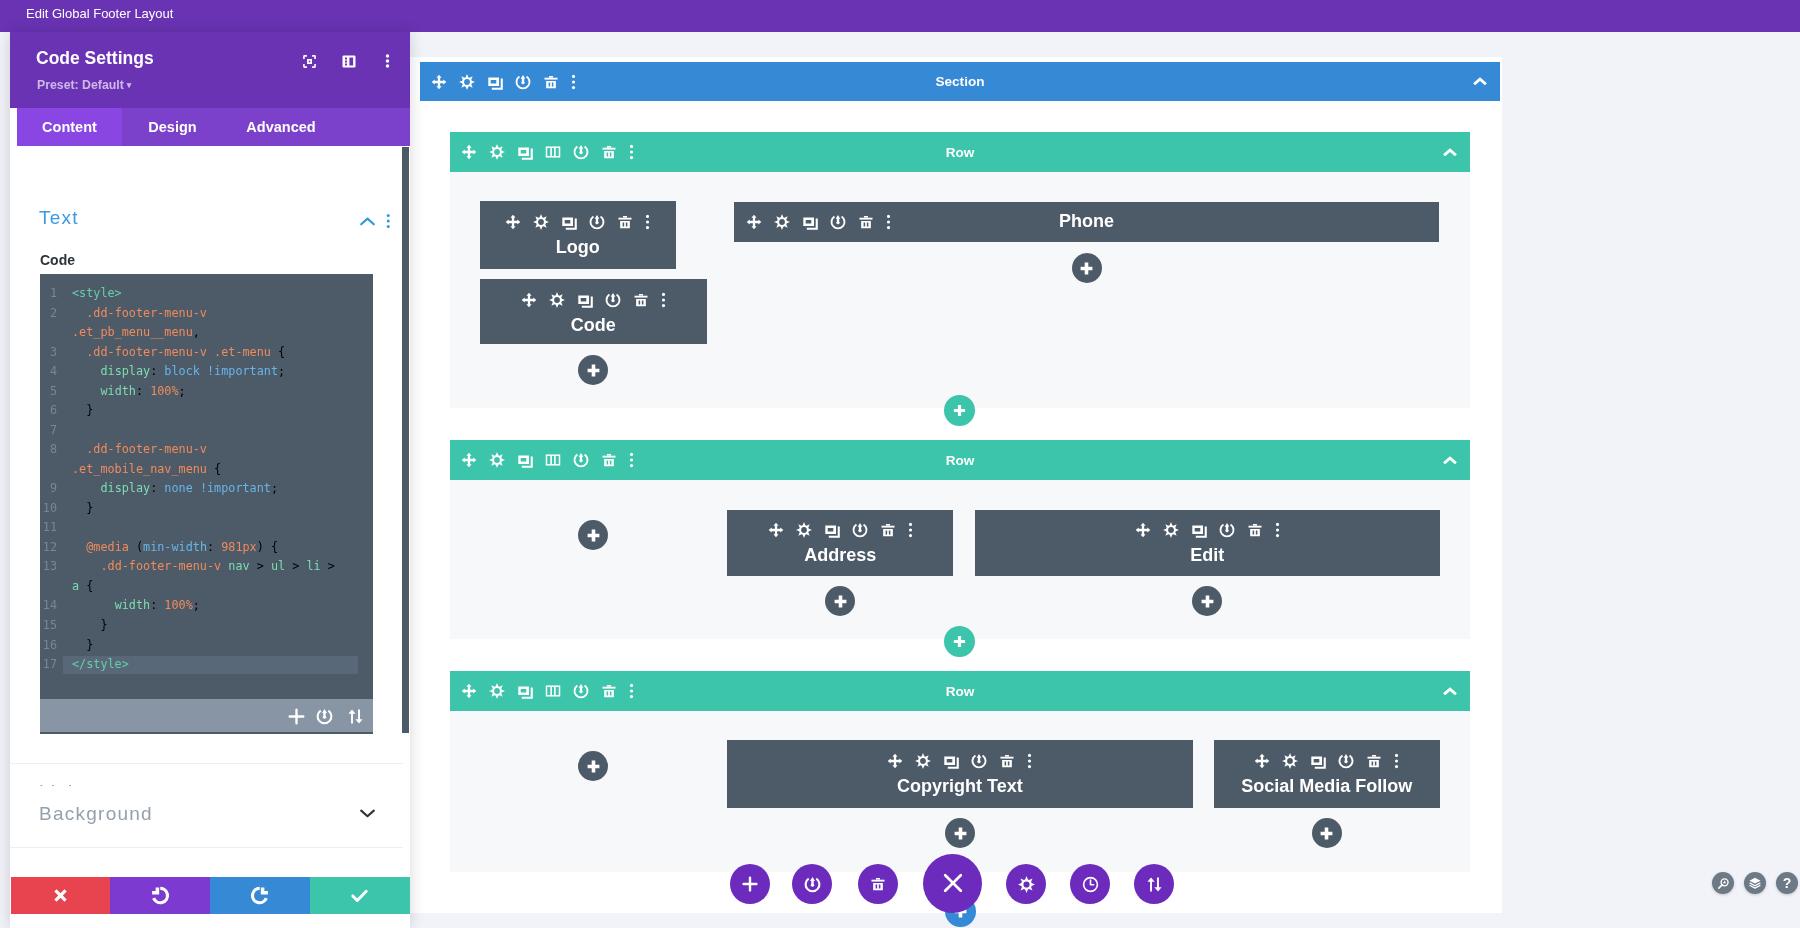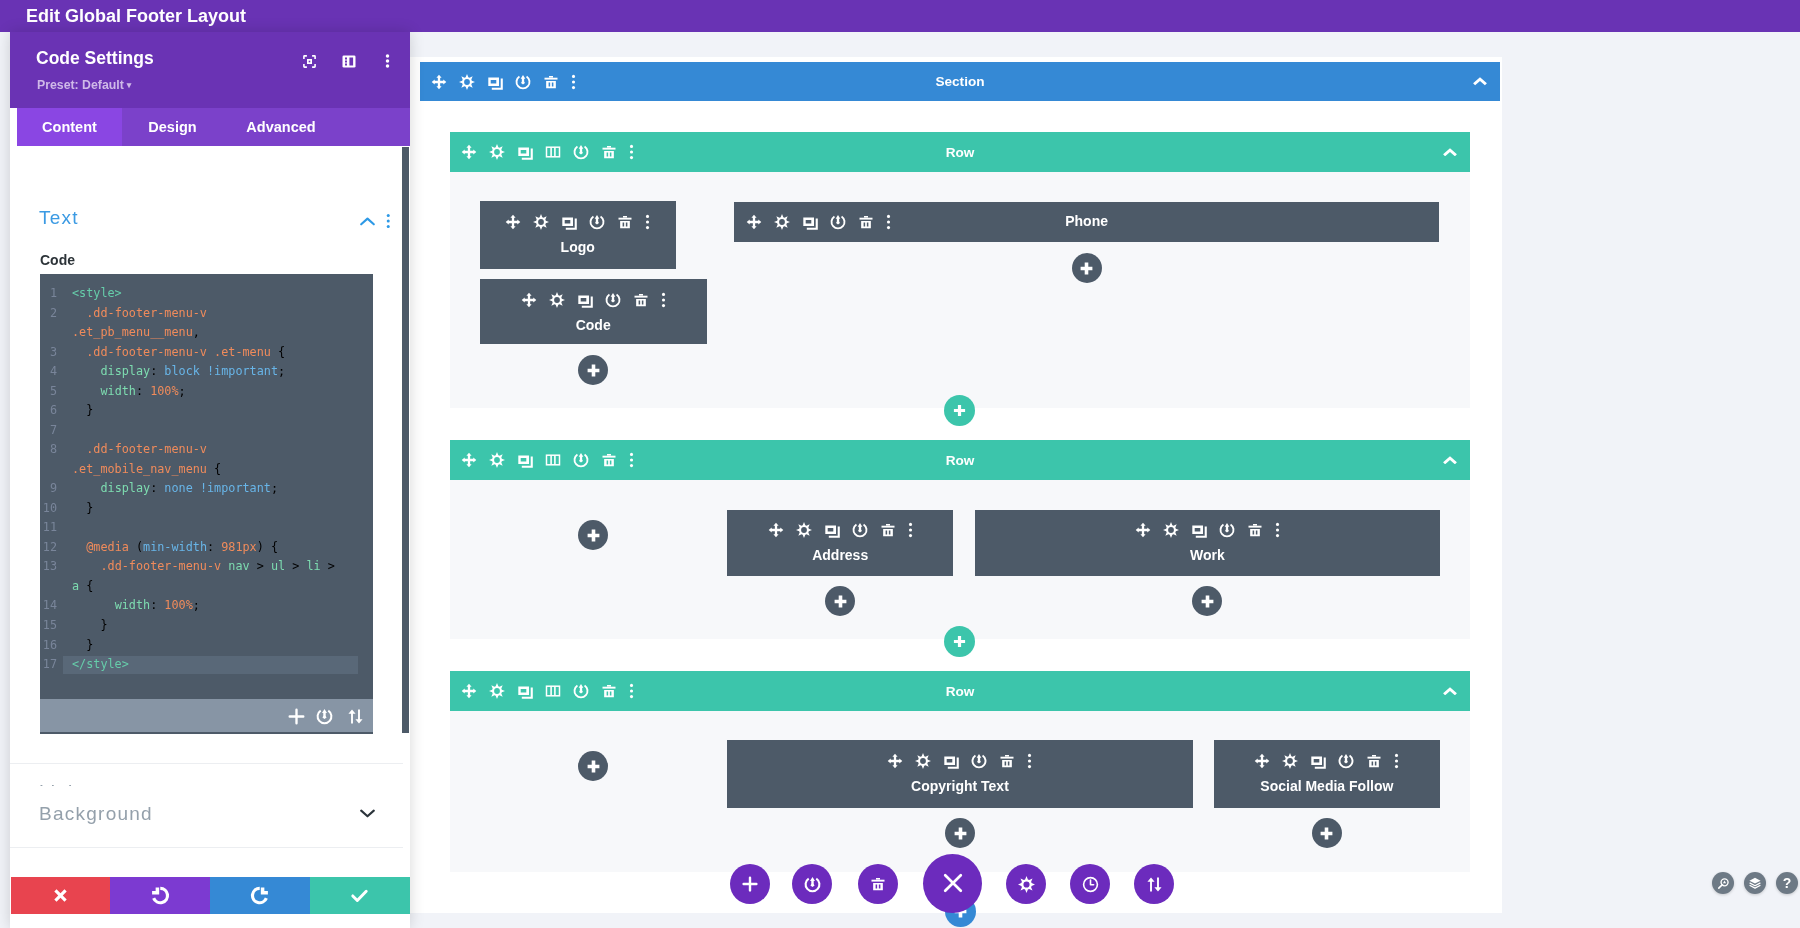--- a/index.html
+++ b/index.html
@@ -15,21 +15,21 @@
   body { position: relative; }
 
   
   .topbar {
     position: absolute; left: 0; top: 0; width: 1800px; height: 32px;
     background: #6933b4;
     color: #fff;
   }
   .topbar .title {
     position: absolute; left: 26px; top: 6px;
-    font-size: 18px; font-weight: bold;
+    font-size: 13px; font-weight: normal;
   }
 
   
   .panel {
     position: absolute; left: 10px; top: 32px; width: 400px; height: 896px;
     background: #fff;
     box-shadow: 0 0 14px rgba(0,0,0,.16);
     overflow: hidden;
     z-index: 20;
   }
@@ -178,21 +178,21 @@
   .module {
     position: absolute; background: #4d5a68; color: #fff;
   }
   .module .micons {
     position: absolute; left: 0; right: 0; top: 12.5px; height: 16px;
     display: flex; align-items: center; justify-content: center;
   }
   .module .mlabel {
     position: absolute; left: 0; right: 0; top: 37.6px;
     text-align: center;
-    font-size: 14px; font-weight: bold; line-height: 17px;
+    font-size: 18px; font-weight: bold; line-height: 17px;
   }
 
   .addbtn {
     position: absolute; width: 30px; height: 30px; border-radius: 50%;
     background: #4d5a68; display: flex; align-items: center; justify-content: center;
   }
   .addbtn.green { background: #3cc5ab; width: 31px; height: 31px; }
 
   
   .fab {
@@ -733,21 +733,21 @@
           </svg>
         </span>
         <span class="ibtn" style="margin-right:0px">
           <svg class="i dots" viewBox="0 0 5 16">
             <circle cx="2.5" cy="2.4" r="1.55" fill="#fff"></circle>
             <circle cx="2.5" cy="8" r="1.55" fill="#fff"></circle>
             <circle cx="2.5" cy="13.6" r="1.55" fill="#fff"></circle>
           </svg>
         </span>
       </div>
-    <div class="mlabel">Work</div>
+    <div class="mlabel">Edit</div>
   </div>
   <div class="addbtn" style="left:782.3px;top:554px">
     <svg width="13" height="13" viewBox="0 0 13 13">
         <path d="M6.5 0.6v11.8M0.6 6.5h11.8" stroke="#fff" stroke-width="3.6"></path>
       </svg>
   </div>
   <div class="addbtn green" style="left:534.4px;top:593.5px">
     <svg width="13" height="13" viewBox="0 0 13 13">
         <path d="M6.5 0.9v11.2M0.9 6.5h11.2" stroke="#fff" stroke-width="3.2"></path>
       </svg>

